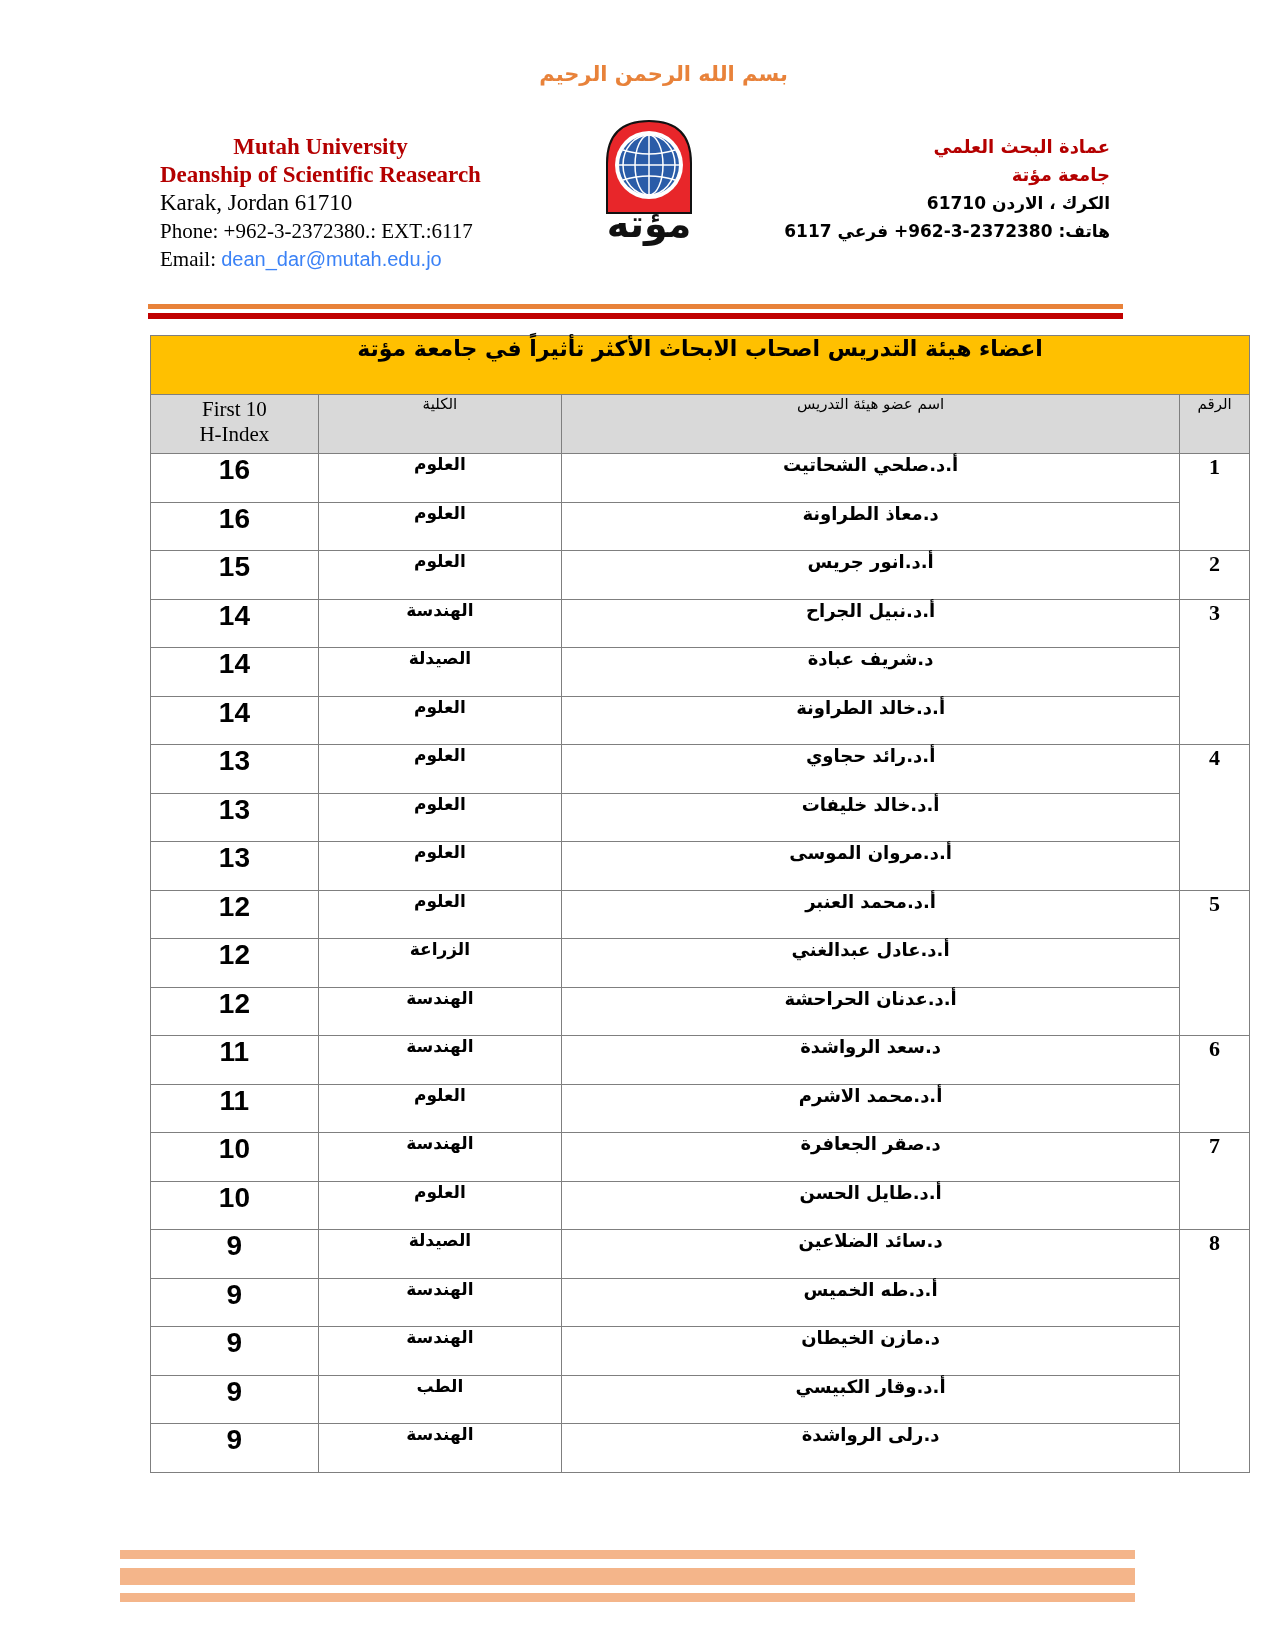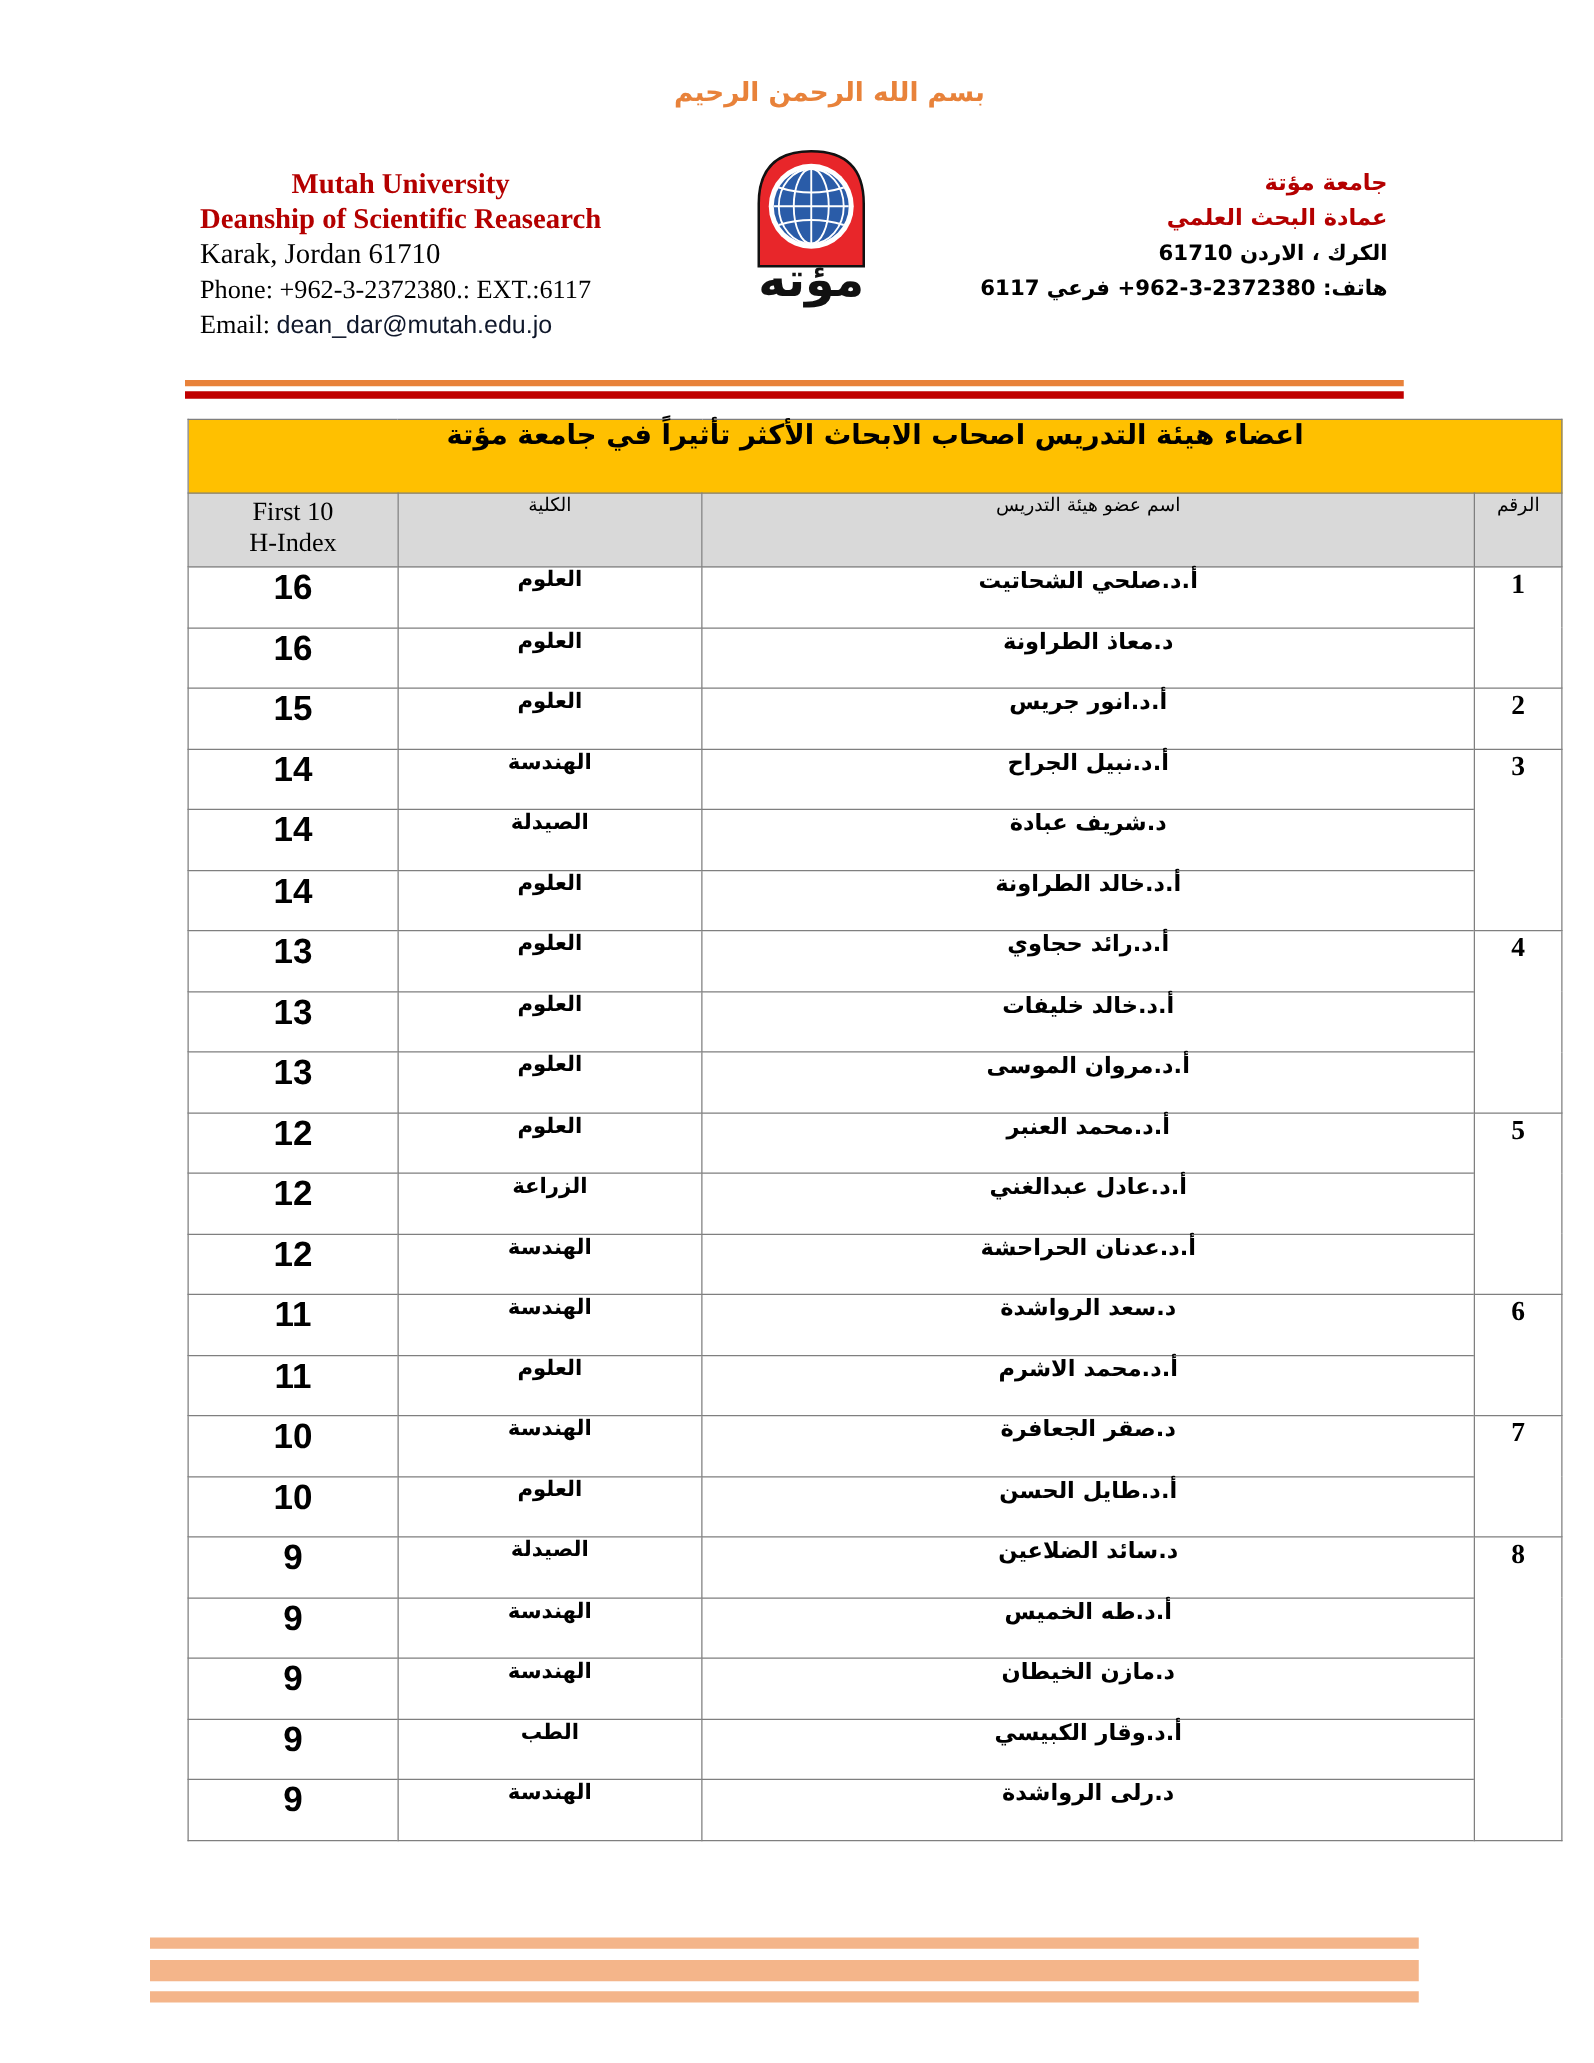--- a/index.html
+++ b/index.html
@@ -3,21 +3,21 @@
 <meta charset="utf-8">
 <style>
   html, body { margin:0; padding:0; background:#fff; }
   body { width:1275px; height:1650px; position:relative; overflow:hidden; font-family:"Liberation Serif", serif; color:#000; }
   .bismillah { position:absolute; top:62px; left:0; width:1275px; text-align:center; padding-left:52px; box-sizing:border-box; color:#E8823A; font-family:"DejaVu Sans", sans-serif; font-weight:bold; font-size:21px; direction:rtl; }
   .en-block { position:absolute; left:160px; top:133px; line-height:28px; }
   .en-block .red { color:#B40000; font-weight:bold; font-size:23px;text-align:center; }
   .en-block .plain { font-size:23px; }
   .en-block .phone { font-size:21px; }
   .en-block .email { font-size:21px; }
-  .en-block .email a { color:#0f172a; font-family:"Liberation Sans", sans-serif; text-decoration:none; font-size:20px; }
+  .en-block .email a { color:#3b82f6; font-family:"Liberation Sans", sans-serif; text-decoration:none; font-size:20px; }
   .ar-block { position:absolute; right:165px; top:133px; text-align:right; direction:rtl; font-family:"DejaVu Sans", sans-serif; font-weight:bold; line-height:28px; }
   .ar-block .red { color:#B40000; font-size:18px; }
   .ar-block .blk { font-size:17px; }
   .logo { position:absolute; left:585px; top:113px; width:128px; height:135px; }
   .rule { position:absolute; left:148px; width:975px; }
   .rule.orange { top:304px; height:5px; background:#E8823A; }
   .rule.red { top:313px; height:6px; background:#C00000; }
   table.main { position:absolute; left:150px; top:335px; width:1100px; border-collapse:collapse; direction:rtl; }
   table.main td, table.main th { border:1.5px solid #7f7f7f; padding:0; text-align:center; vertical-align:top; }
   .title-row td { background:#FFC000; height:58px; font-family:"DejaVu Sans", sans-serif; font-weight:bold; font-size:22px; vertical-align:top; padding-top:6px; border-color:#555; }
@@ -57,22 +57,22 @@
       <line x1="34" y1="52" x2="94" y2="52"></line>
       <path d="M38 37 Q64 45 90 37"></path>
       <path d="M38 67 Q64 59 90 67"></path>
       <line x1="64" y1="22" x2="64" y2="82"></line>
     </g>
     <text x="64" y="124" text-anchor="middle" font-family="DejaVu Sans, sans-serif" font-weight="bold" font-size="38" fill="#111" direction="rtl">مؤته</text>
   </svg>
 </div>
 
 <div class="ar-block">
+  <div class="red">عمادة البحث العلمي</div>
   <div class="red">جامعة مؤتة</div>
-  <div class="red">عمادة البحث العلمي</div>
   <div class="blk">الكرك ، الاردن 61710</div>
   <div class="blk">هاتف: 2372380-3-962+ فرعي 6117</div>
 </div>
 
 <div class="rule orange"></div>
 <div class="rule red"></div>
 
 <table class="main">
   <colgroup>
     <col style="width:62px">

